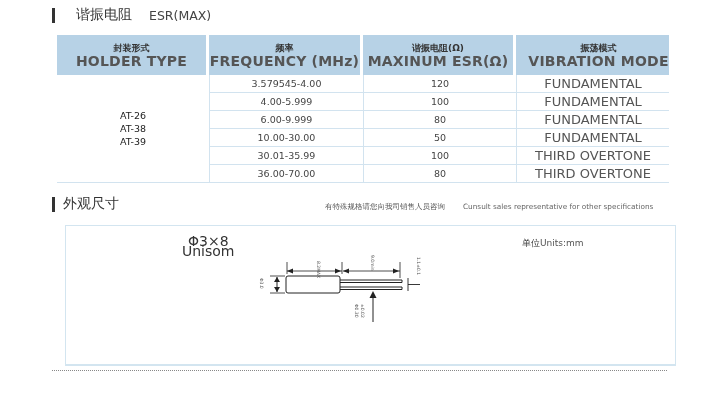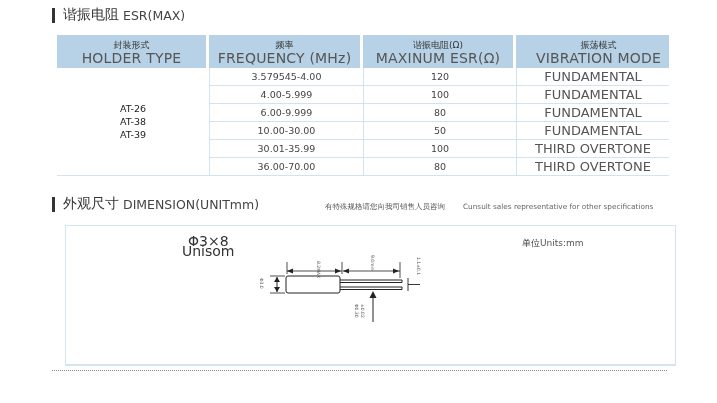--- a/index.html
+++ b/index.html
@@ -2,25 +2,25 @@
 <html><head>
 <meta charset="utf-8">
 <style>
   html, body { margin:0; padding:0; background:#ffffff; }
   body { width:717px; height:403px; position:relative; overflow:hidden;
          font-family:"DejaVu Sans", "Liberation Sans", sans-serif; color:#333; }
   .section-title { position:absolute; left:52px; font-size:14px; color:#333; display:flex; align-items:center; }
   .section-title .bar { width:3px; height:15px; background:#333; margin-right:8px; }
   .section-title .cn { font-size:14px; margin-right:4px; }
   .section-title .en { font-size:12.5px; color:#444; }
-  #t1 { top:6px; }
+  #t1 { top:6px;gap:13px; }
   #t2 { top:195px; }
 
   table.esr { position:absolute; left:57px; top:35px; width:612px; border-collapse:separate; border-spacing:0; table-layout:fixed; }
-  table.esr th { background:#b7d2e6; font-weight:normal; font-size:9px; color:#444; line-height:13px; height:33px; padding:0;
+  table.esr th { background:#b7d2e6; font-weight:bold; font-size:9px; color:#444; line-height:13px; height:40px; padding:0;
                  border-right:3px solid #ffffff; text-align:center; }
   table.esr th:last-child { border-right:none;padding-left:12px; }
   table.esr th .cn { display:block; font-size:9px; color:#333; }
   table.esr th .en { display:block; font-size:14px; color:#555; letter-spacing:0.2px; }
   table.esr td { height:17px; padding:0; font-size:9.5px; text-align:center; color:#444;
                  border-bottom:1px solid #d2e3ef; border-left:1px solid #d2e3ef; }
   table.esr td.mode { font-size:13px; color:#555; }
   table.esr td.holder { border-left:none; font-size:9.5px; color:#222; line-height:13px; vertical-align:middle; }
   table.esr td.holder span { display:block; }
 
@@ -106,21 +106,20 @@
       <td>36.00-70.00</td>
       <td>80</td>
       <td class="mode">THIRD OVERTONE</td>
     </tr>
   </tbody>
 </table>
 
 <div class="section-title" id="t2">
   <span class="bar"></span>
   <span class="cn">外观尺寸</span>
-  <span class="en">DIMENSION(UNITmm)</span>
 </div>
 
 <div class="note">
   <span>有特殊规格请您向我司销售人员咨询</span><span class="en">Cunsult sales representative for other specifications</span>
 </div>
 
 <div class="dim-box"></div>
 
 <div class="model">
   <div>Φ3×8</div>

